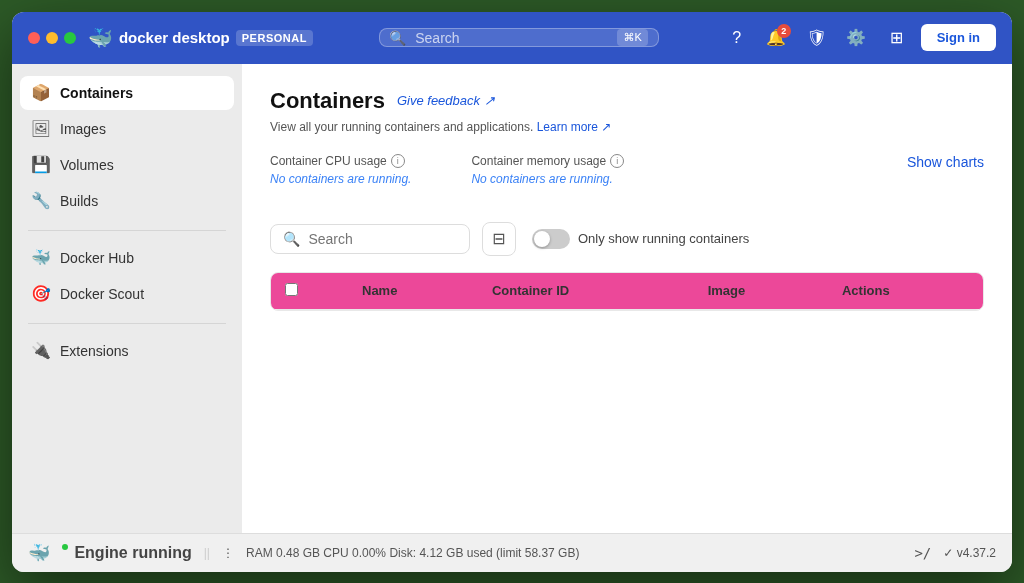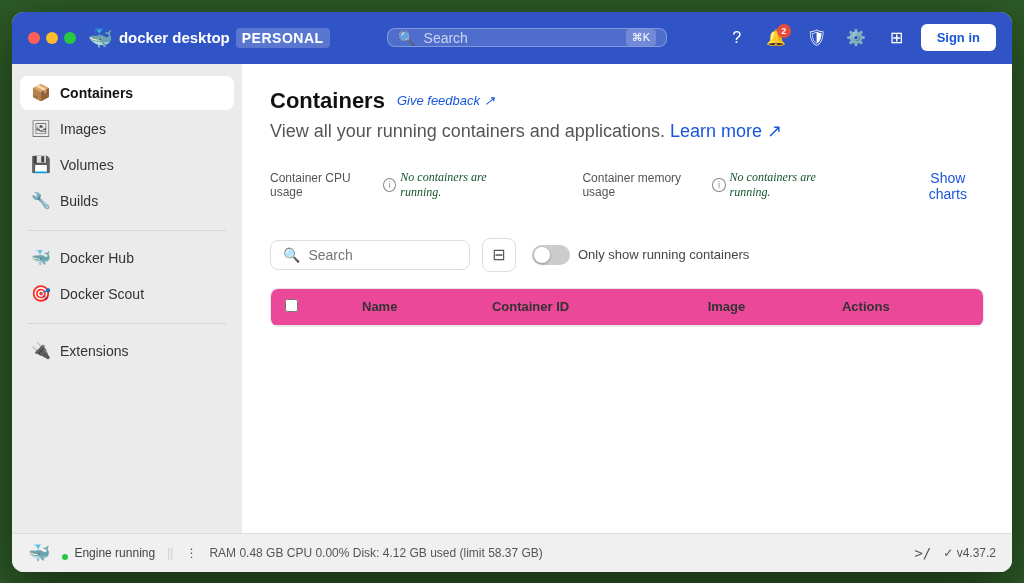--- a/index.html
+++ b/index.html
@@ -55,21 +55,21 @@
       font-weight: 600;
       margin-right: 4px;
     }
     .logo-icon {
       color: white;
       font-size: 20px;
     }
     .personal-badge {
       background: rgba(255,255,255,0.2);
       color: white;
-      font-size: 14px;
+      font-size: 11px;
       font-weight: 700;
       padding: 2px 6px;
       border-radius: 4px;
       letter-spacing: 0.5px;
     }
     .search-bar {
       flex: 1;
       max-width: 280px;
       background: rgba(255,255,255,0.15);
       border: 1px solid rgba(255,255,255,0.3);
@@ -205,53 +205,52 @@
       color: #1a56db;
       font-size: 13px;
       display: flex;
       align-items: center;
       gap: 4px;
       cursor: pointer;
       text-decoration: none;
       font-style: italic;
     }
     .page-subtitle {
-      font-size: 18px;
-      color: #555;
-      margin-bottom: 28px;
+      font-size: 12px;
+      color: #555;
+      margin-bottom: 20px;
     }
     .page-subtitle a {
       color: #1a56db;
       text-decoration: none;
     }
     
     .stats-row {
       display: flex;
       align-items: flex-start;
       gap: 60px;
       margin-bottom: 20px;
       padding-bottom: 16px;
     }
     .stat-item {
       display: flex;
-      flex-direction: row;
+      flex-direction: column;
       gap: 4px;
     }
     .stat-label {
       font-size: 12px;
       color: #555;
       display: flex;
       align-items: center;
       gap: 4px;
     }
     .stat-value {
       font-size: 12px;
-      color: #14532d;
+      color: #3b82f6;
       font-style: italic;
-      font-family: Liberation Serif, serif;
     }
     .show-charts-btn {
       margin-left: auto;
       color: #1a56db;
       font-size: 14px;
       font-weight: 500;
       cursor: pointer;
       background: none;
       border: none;
     }
@@ -385,24 +384,25 @@
       font-size: 12px;
       color: #555;
       flex-shrink: 0;
     }
     .footer-icon {
       font-size: 18px;
       color: #444;
     }
     .engine-status {
       display: flex;
-      align-items: flex-end;
+      align-items: flex-start;
       gap: 6px;
-      font-size: 12px;
+      font-size: 16px;
       color: #444;
+      font-weight: bold;
     }
     .engine-dot {
       width: 6px;
       height: 6px;
       border-radius: 50%;
       background: #28c840;
     }
     .footer-sep { color: #ccc; }
     .footer-right {
       margin-left: auto;

